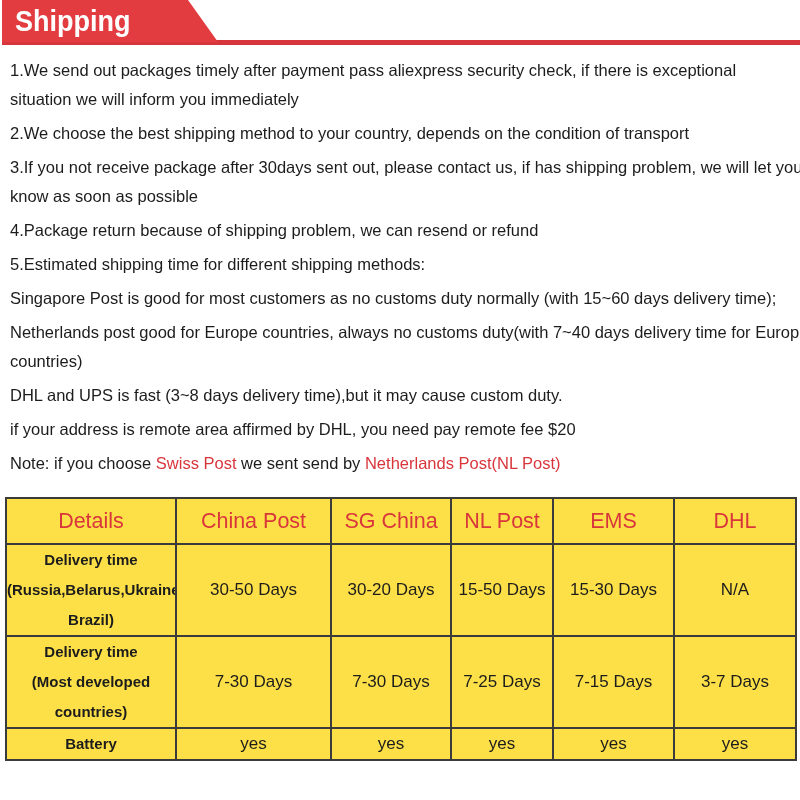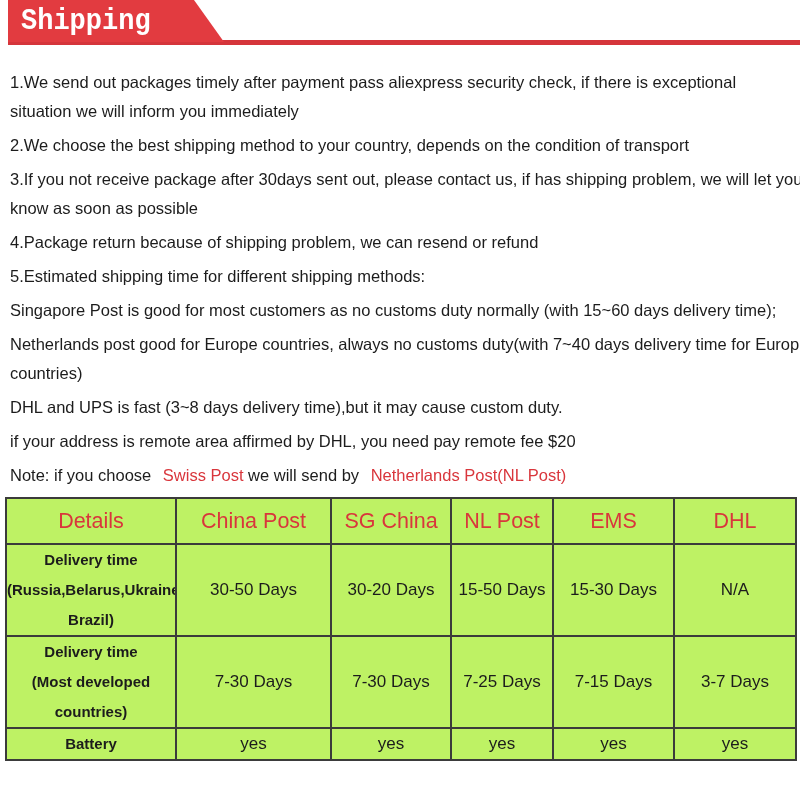--- a/index.html
+++ b/index.html
@@ -6,54 +6,54 @@
   body {
     width: 800px; height: 800px;
     background: #ffffff;
     font-family: "Liberation Sans", sans-serif;
     color: var(--text-color, #1c1c1c);
     position: relative;
     overflow: hidden;
   }
 
   
-  .banner { position: absolute; top: 0; left: 8px; width: 648px; height: 46px; font-family: Liberation Mono, monospace; }
+  .banner { position: absolute; top: 0; left: 2px; width: 648px; height: 46px; }
   .banner-line {
     position: absolute; top: 40px; left: 0; width: 800px; height: 5px;
     background: var(--line-red, #d5353b);
   }
   .banner-block {
     position: absolute; top: 0; left: 0; width: 216px; height: 42px;
     background: var(--banner-red, #e23b40);
     clip-path: polygon(0 0, 186px 0, 216px 42px, 0 42px);
   }
   .banner-title {
     position: absolute; top: 4px; left: 13px;
     color: #ffffff; font-size: 30px; font-weight: 700;
     transform: scaleX(0.9); transform-origin: left center;
     letter-spacing: 0px;
   }
 
   
   .content {
-    position: absolute; top: 68px; left: 10px; width: 784px;
+    position: absolute; top: 56px; left: 10px; width: 784px;
   }
   .para { margin: 0 0 5px 0; }
   .line {
     font-size: 16.5px; line-height: 29px; white-space: pre;
     color: var(--text-color, #1c1c1c);
   }
   .note-line { font-size: 16.5px; line-height: 29px; }
-  .red-text { color: var(--accent-red, #e03a3f); margin-left: 7px; }
+  .red-text { color: var(--accent-red, #e03a3f); }
 
   
   .table-wrap { position: absolute; top: 497px; left: 5px; }
   table.shipping {
     border-collapse: collapse; table-layout: fixed; width: 790px;
-    background: #bef264;
+    background: #fde047;
   }
   table.shipping th, table.shipping td {
     border: 2px solid var(--border-color, #3b3b3b);
     text-align: center; vertical-align: middle; padding: 0;
     overflow: hidden;
   }
   table.shipping thead th {
     height: 44px; color: var(--accent-red, #d7363c);
     font-size: 21.5px; font-weight: 400;
   }
@@ -101,21 +101,21 @@
         <div class="line">Netherlands post good for Europe countries, always no customs duty(with 7~40 days delivery time for Europe</div>
         <div class="line">countries)</div>
       </div>
       <div class="para">
         <div class="line">DHL and UPS is fast (3~8 days delivery time),but it may cause custom duty.</div>
       </div>
       <div class="para">
         <div class="line">if your address is remote area affirmed by DHL, you need pay remote fee $20</div>
       </div>
     </div>
-  <div class="note-line"><span>Note: if you choose </span><span class="red-text">Swiss Post</span><span> we will send by </span><span class="red-text">Netherlands Post(NL Post)</span></div>
+  <div class="note-line"><span>Note: if you choose </span><span class="red-text">Swiss Post</span><span> we sent send by </span><span class="red-text">Netherlands Post(NL Post)</span></div>
 </div>
 
 <div class="table-wrap">
   <table class="shipping">
     <colgroup>
         <col style="width: 170px;">
         <col style="width: 155px;">
         <col style="width: 120px;">
         <col style="width: 102px;">
         <col style="width: 121px;">

